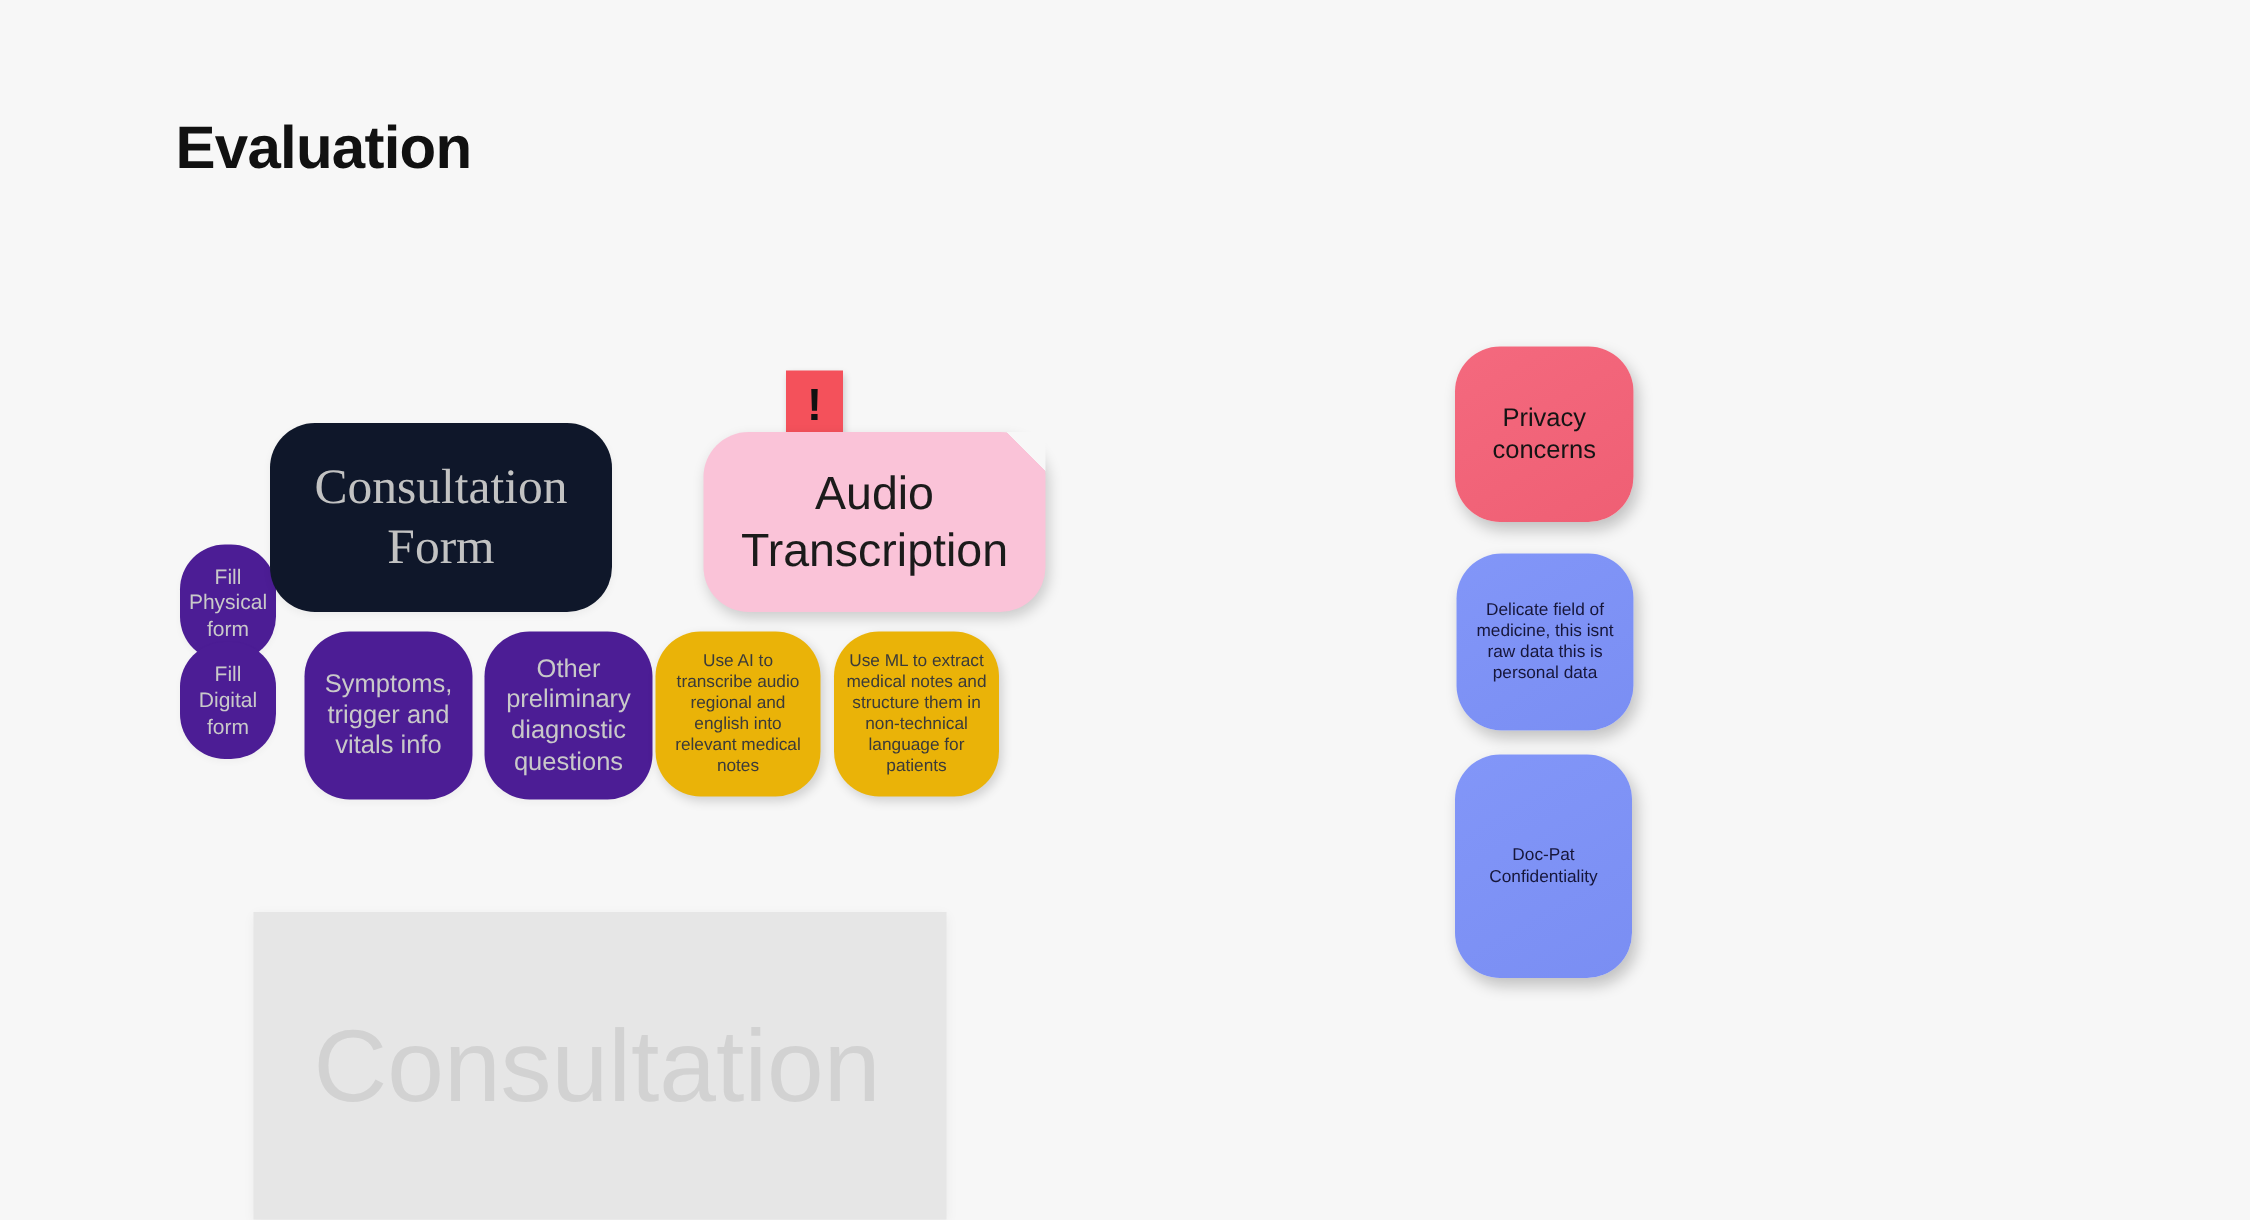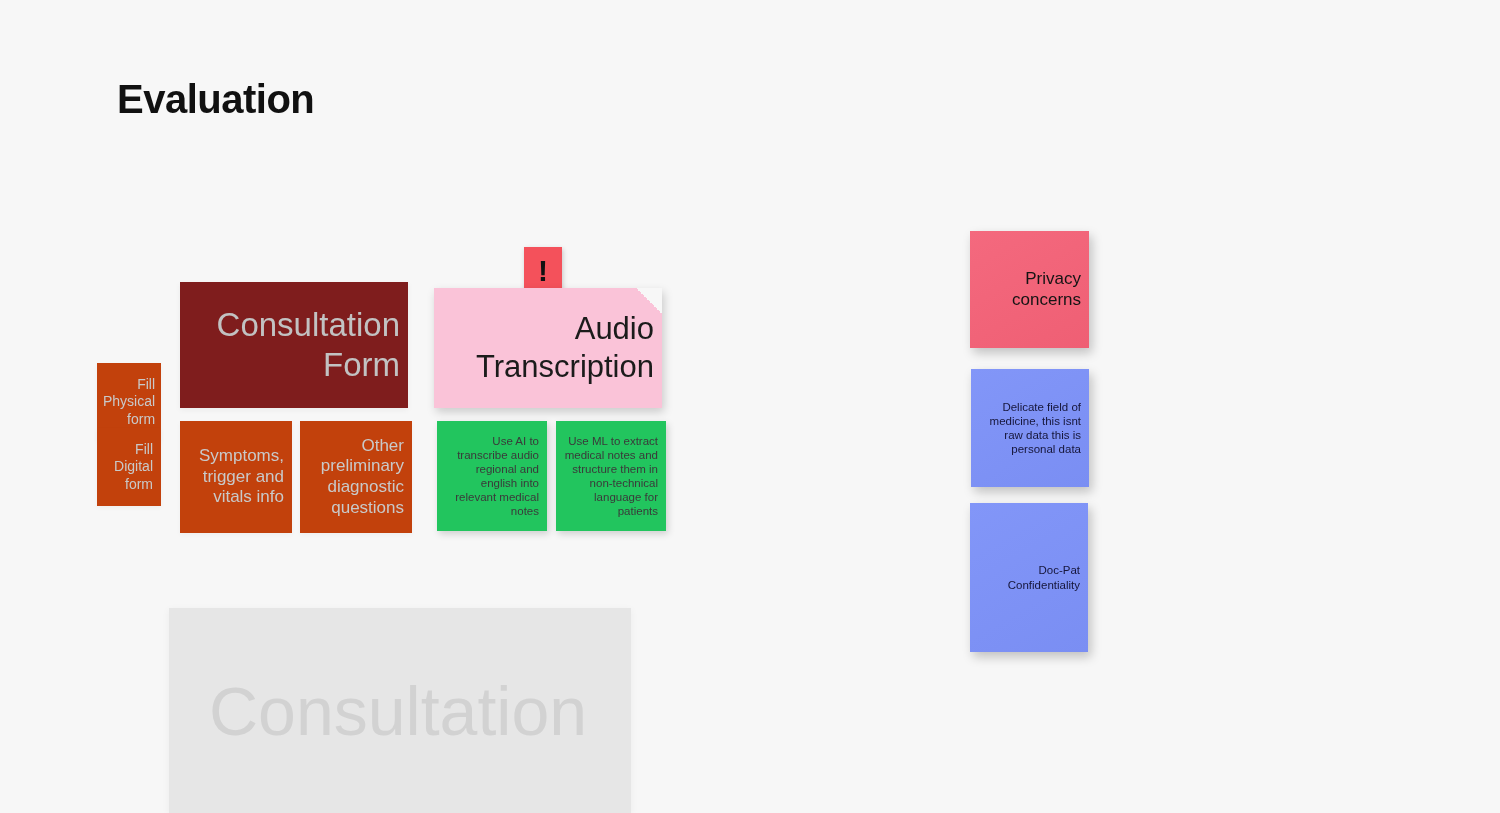--- a/index.html
+++ b/index.html
@@ -35,50 +35,54 @@
     line-height: 1.1;
   }
 
   
   .note {
     position: absolute;
     box-sizing: border-box;
     display: flex;
     align-items: center;
     justify-content: center;
-    text-align: right;
+    text-align: center;
     color: #1b1b1b;
     line-height: 1.22;
     padding: 6px 8px;
+    border-radius: 30px;
   }
 
   
   .note.ghost {
-    background: #c2410c;
+    background: #4c1d95;
     color: #c9c9c9;
     box-shadow: 0 2px 5px rgba(0,0,0,0.035);
+    margin-left: 23px;
   }
   .note.ghost-strong {
-    background: #7f1d1d;
+    background: #0f172a;
     color: #c2c2c2;
     box-shadow: 0 2px 6px rgba(0,0,0,0.05);
+    font-family: Liberation Serif, serif;
   }
 
   
   .note.white {
-    background: #22c55e;
+    background: #eab308;
     color: #3a3a3a;
     box-shadow: 2px 3px 7px rgba(0,0,0,0.16);
   }
 
   
   .note.pink {
     background: #fac3d8;
     color: #1b1b1b;
     box-shadow: 2px 4px 9px rgba(0,0,0,0.18);
+    margin-left: 35px;
   }
   .note.pink::after {
     content: "";
     position: absolute;
     top: 0;
     right: 0;
     width: 26px;
     height: 26px;
     background: linear-gradient(225deg, #f7f7f7 0 50%, rgba(250,195,216,0) 50%);
     pointer-events: none;

